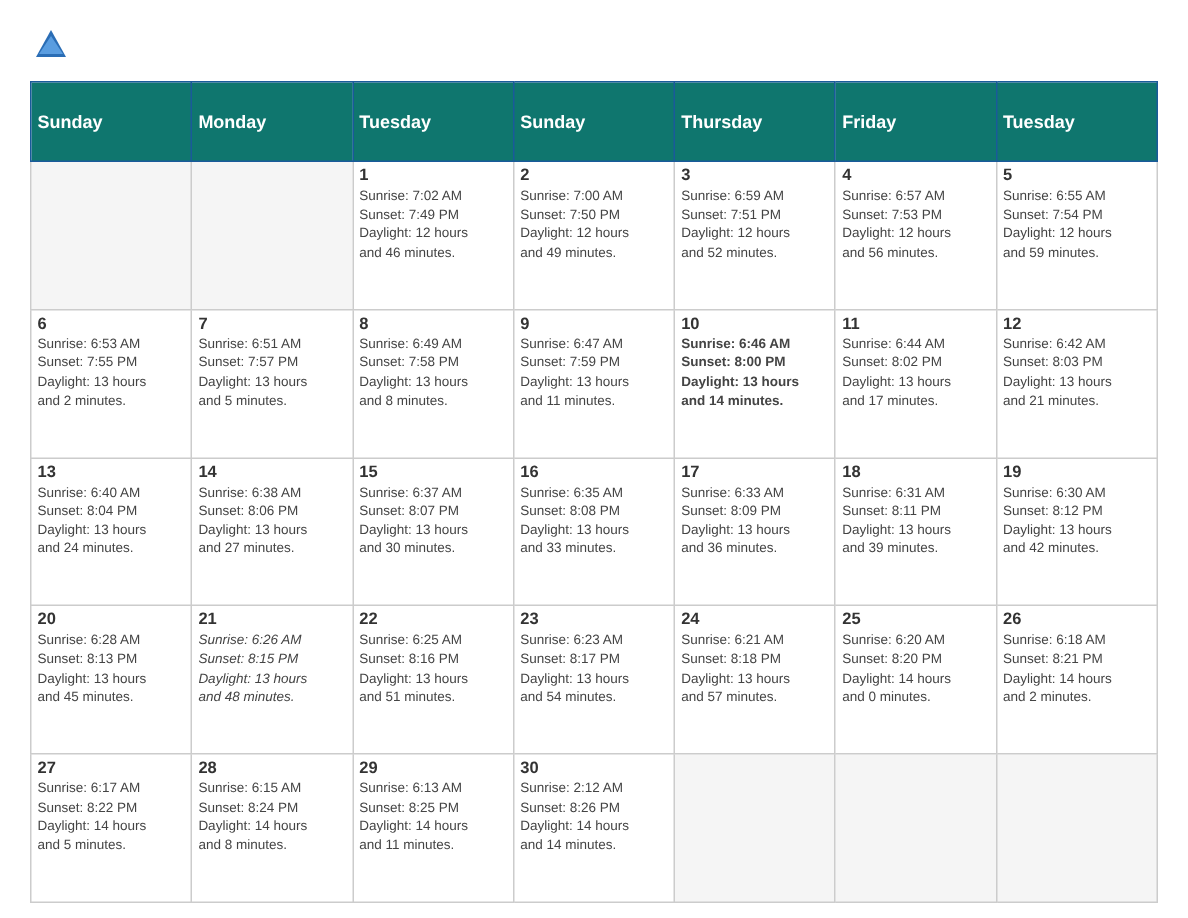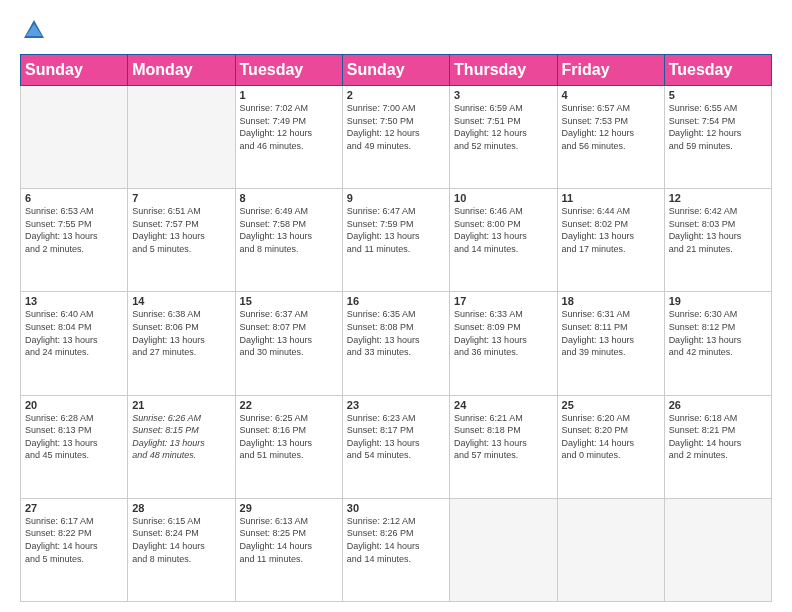--- a/index.html
+++ b/index.html
@@ -59,25 +59,25 @@
     .subtitle {
       font-size: 14px;
       color: #555;
     }
     .calendar-table {
       width: 100%;
       border-collapse: collapse;
       flex: 1;
     }
     .calendar-table th {
-      background-color: #ec4899;
+      background-color: #0f766e;
       color: #fff;
-      font-size: 16px;
-      font-weight: bold;
-      padding: 6px 4px;
+      font-size: 12px;
+      font-weight: bold;
+      padding: 19px 4px;
       text-align: left;
       border: 1px solid #1a5a9a;
     }
     .calendar-table td {
       border: 1px solid #ccc;
       vertical-align: top;
       padding: 3px 4px;
       font-size: 9.5px;
       color: #333;
       width: 108px;
@@ -197,21 +197,21 @@
           </td>
           <td>
             <span class="day-number">9</span>
             <div class="day-info" style="white-space: pre-line;">Sunrise: 6:47 AM
 Sunset: 7:59 PM
 Daylight: 13 hours
 and 11 minutes.</div>
           </td>
           <td>
             <span class="day-number">10</span>
-            <div class="day-info" style="white-space: pre-line;">Sunrise: 6:46 AM
+            <div class="day-info" style="white-space: pre-line; font-weight: bold;">Sunrise: 6:46 AM
 Sunset: 8:00 PM
 Daylight: 13 hours
 and 14 minutes.</div>
           </td>
           <td>
             <span class="day-number">11</span>
             <div class="day-info" style="white-space: pre-line;">Sunrise: 6:44 AM
 Sunset: 8:02 PM
 Daylight: 13 hours
 and 17 minutes.</div>

